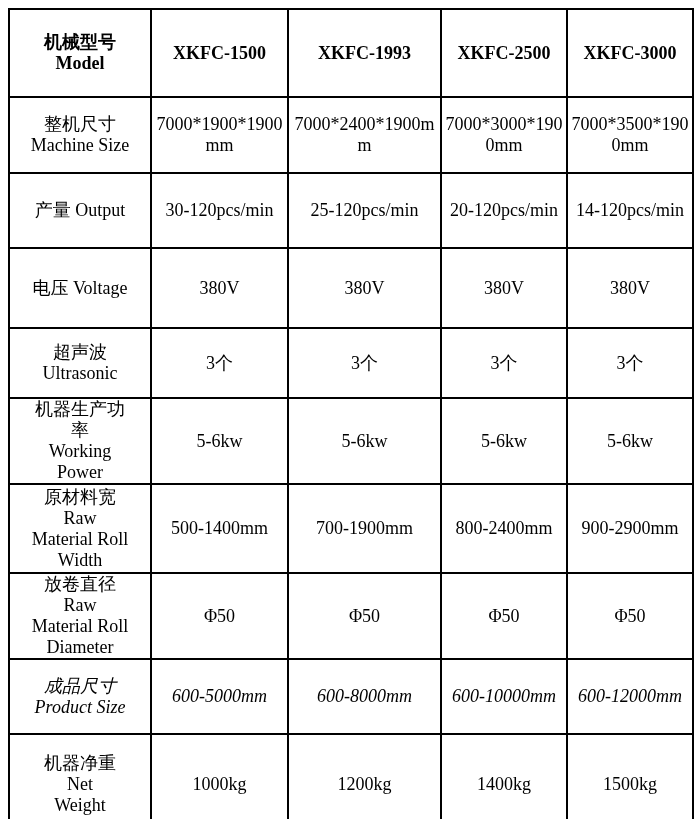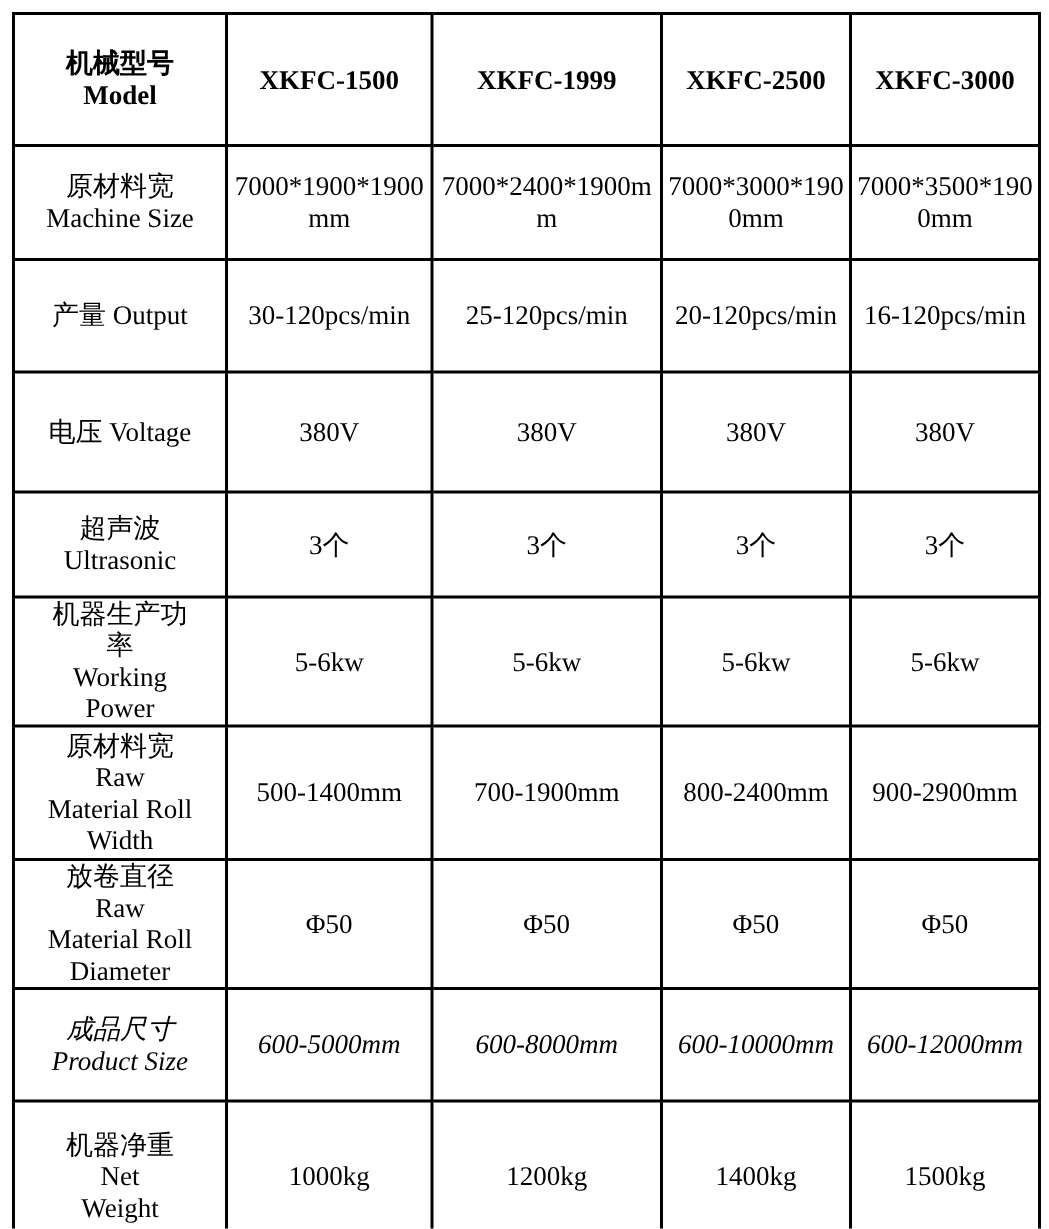--- a/index.html
+++ b/index.html
@@ -61,42 +61,42 @@
     <col style="width:142px">
     <col style="width:137px">
     <col style="width:153px">
     <col style="width:126px">
     <col style="width:126px">
   </colgroup>
   <tbody>
     <tr>
       <th class="label-cell">机械型号 Model</th>
       <th>XKFC-1500</th>
-      <th>XKFC-1999</th>
+      <th>XKFC-1993</th>
       <th>XKFC-2500</th>
       <th>XKFC-3000</th>
     </tr>
     <tr>
-      <td class="label-cell">原材料宽
+      <td class="label-cell">整机尺寸
 Machine Size</td>
       <td>7000*1900*1900
 mm</td>
       <td>7000*2400*1900m
 m</td>
       <td>7000*3000*190
 0mm</td>
       <td>7000*3500*190
 0mm</td>
     </tr>
     <tr>
       <td class="label-cell">产量 Output</td>
       <td>30-120pcs/min</td>
       <td>25-120pcs/min</td>
       <td>20-120pcs/min</td>
-      <td>16-120pcs/min</td>
+      <td>14-120pcs/min</td>
     </tr>
     <tr>
       <td class="label-cell">电压 Voltage</td>
       <td>380V</td>
       <td>380V</td>
       <td>380V</td>
       <td>380V</td>
     </tr>
     <tr>
       <td class="label-cell">超声波 Ultrasonic</td>

